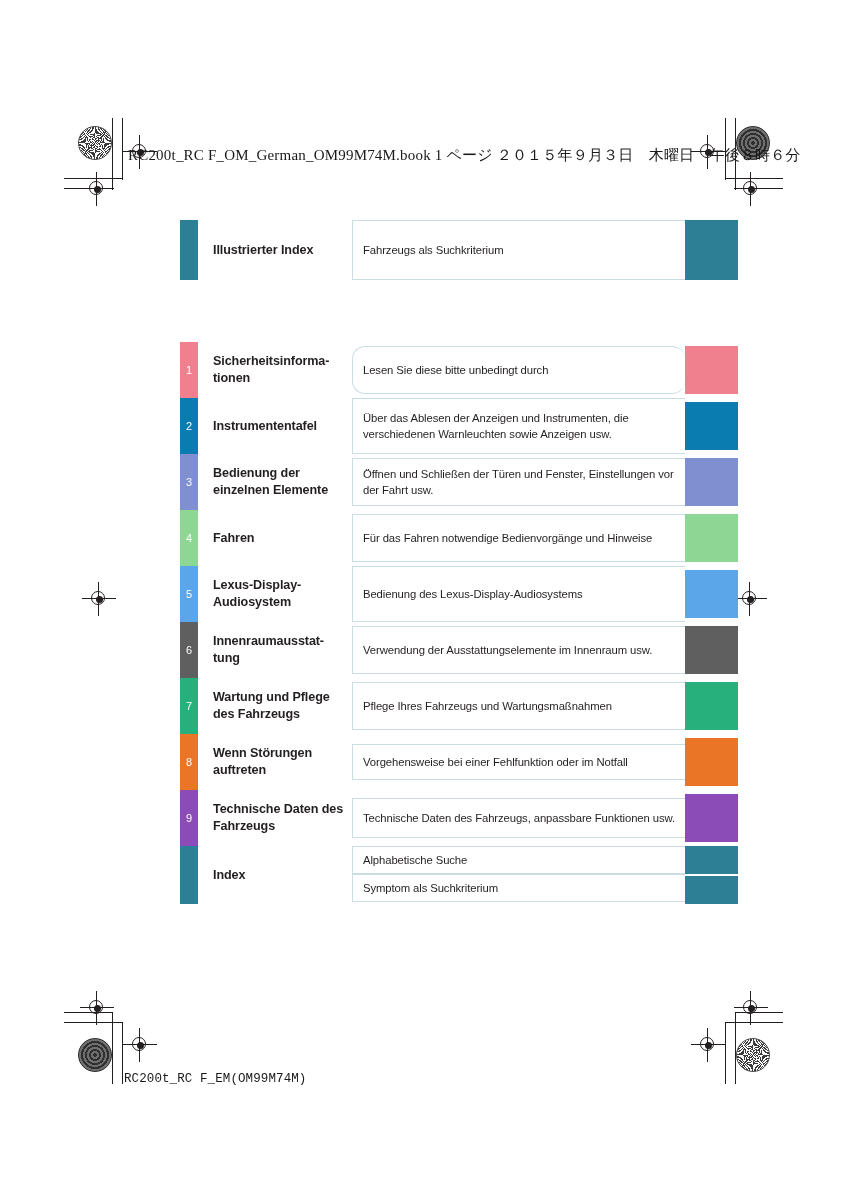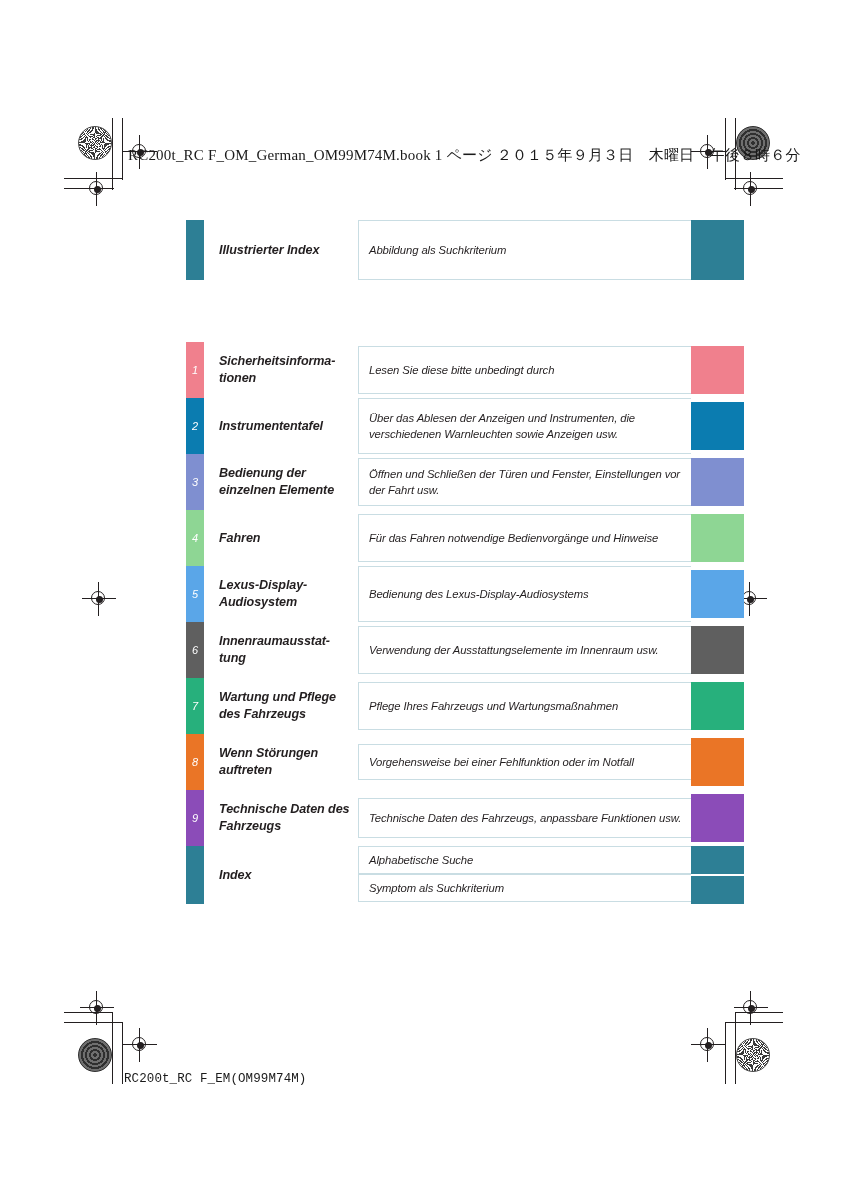--- a/index.html
+++ b/index.html
@@ -95,24 +95,23 @@
     left: 124px;
     top: 1072px;
     font-size: 12.5px;
     font-family: Liberation Mono, monospace;
     letter-spacing: 0.1px;
   }
 
   
   .index-table {
     position: absolute;
-    left: 186px;
+    left: 180px;
     top: 220px;
     width: 558px;
-    font-style: italic;
   }
 
   .row {
     display: flex;
     align-items: stretch;
     position: relative;
   }
 
   .tab-strip {
     width: 18px;
@@ -277,35 +276,35 @@
   <div class="slug" id="header-slug">RC200t_RC F_OM_German_OM99M74M.book  1 ページ  ２０１５年９月３日　木曜日　午後８時６分</div>
 
   <div class="slug" id="footer-slug">RC200t_RC F_EM(OM99M74M)</div>
 
   <div class="index-table">
 
     <div class="row header-row">
       <div class="tab-strip" style-color="#2d7f95" style="background: rgb(45, 127, 149);"></div>
       <div class="tab-title">Illustrierter Index</div>
       <div class="desc-col">
-        <div class="desc-cell" style="border-color: rgb(201, 221, 227);">Abbildung als Suchkriterium</div>
+        <div class="desc-cell" style="border-color: rgb(201, 221, 227);">Fahrzeugs als Suchkriterium</div>
       </div>
       <div class="swatch" style="background: rgb(45, 127, 149);"></div>
     </div>
 
     <div class="spacer"></div>
 
     <div id="rows-container">
         <div class="row r1" style="height: 56px;">
           <div class="tab-strip" style="background: rgb(240, 128, 141);">1</div>
           <div class="tab-title">
             <div>Sicherheitsinforma-<br>tionen</div>
           </div>
           <div class="desc-col">
-            <div class="desc-cell" style="height: 48px;">Lesen Sie diese bitte unbedingt durch</div>
+            <div class="desc-cell" style="height: 48px; border-radius: 13px;">Lesen Sie diese bitte unbedingt durch</div>
           </div>
           <div class="swatch" style="background: rgb(240, 128, 141); margin: 4px 0px;"></div>
         </div>
         <div class="row r2" style="height: 56px;">
           <div class="tab-strip" style="background: rgb(11, 124, 176);">2</div>
           <div class="tab-title">
             <div>Instrumententafel</div>
           </div>
           <div class="desc-col">
             <div class="desc-cell" style="height: 64px;">Über das Ablesen der Anzeigen und Instrumenten, die verschiedenen Warnleuchten sowie Anzeigen usw.</div>

